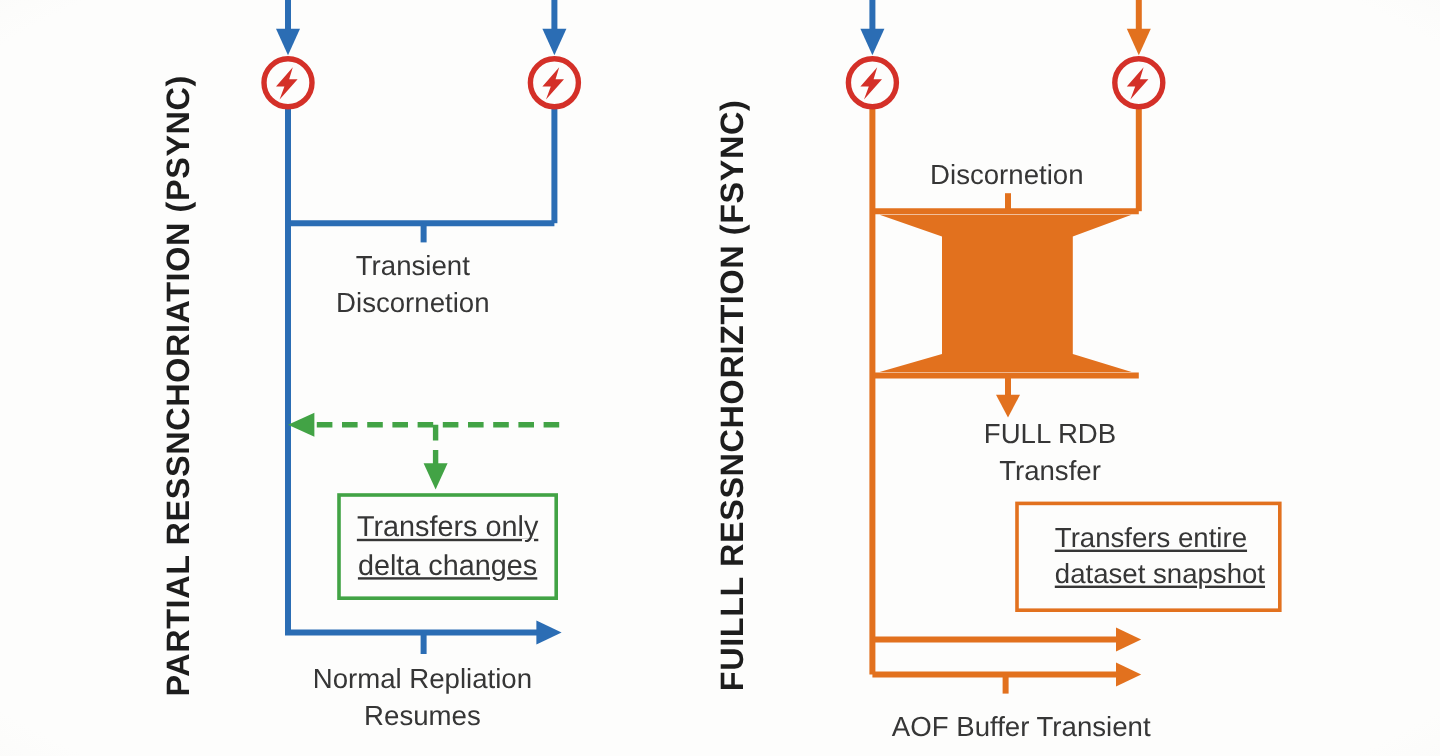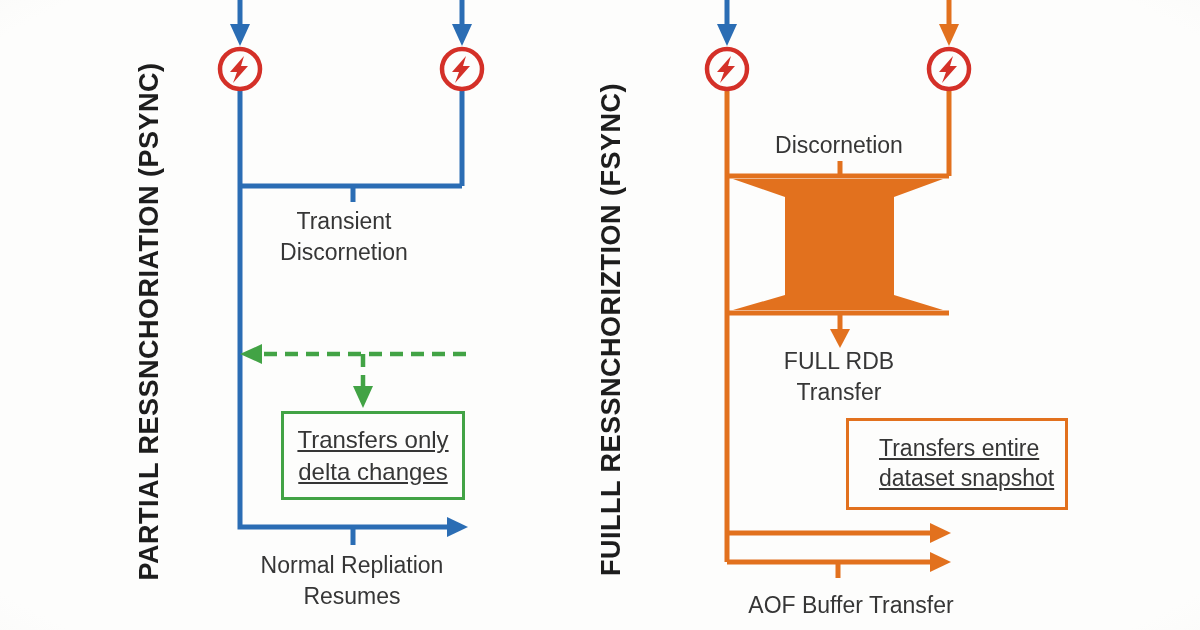--- a/index.html
+++ b/index.html
@@ -142,19 +142,19 @@
   <div class="vtitle" style="left:311px; top:314px;">FUILLL RESSNCHORIZTION (FSYNC)</div>
 
   <div class="lbl" style="left:244px; top:206px; width:200px;">Transient
 Discornetion</div>
   <div class="lbl" style="left:241px; top:550px; width:222px;">Normal Repliation
 Resumes</div>
   <div class="box box-green">Transfers only
 delta changes</div>
 
   <div class="lbl" style="left:739px; top:130px; width:200px;">Discornetion</div>
-  <div class="lbl" style="left:739px; top:346px; width:200px;">FULL RDB
+  <div class="lbl" style="left:775px; top:346px; width:200px;">FULL RDB
 Transfer</div>
   <div class="box box-orange">Transfers entire
 dataset snapshot</div>
-  <div class="lbl" style="left:741px; top:590px; width:220px;">AOF Buffer Transfer</div>
+  <div class="lbl" style="left:741px; top:590px; width:220px;">AOF Buffer Transient</div>
 
 </div>
 
 </body></html>

